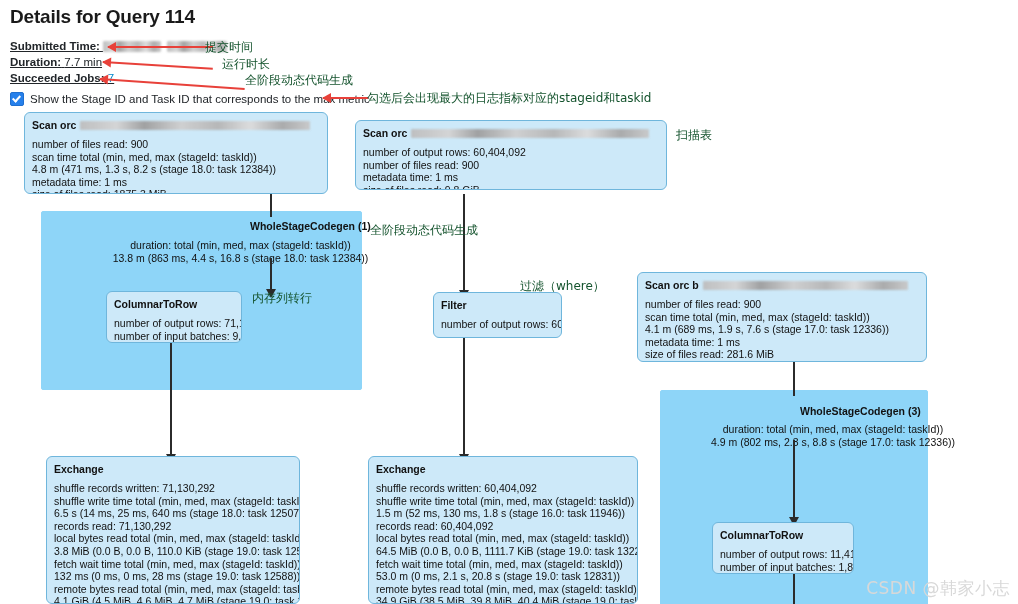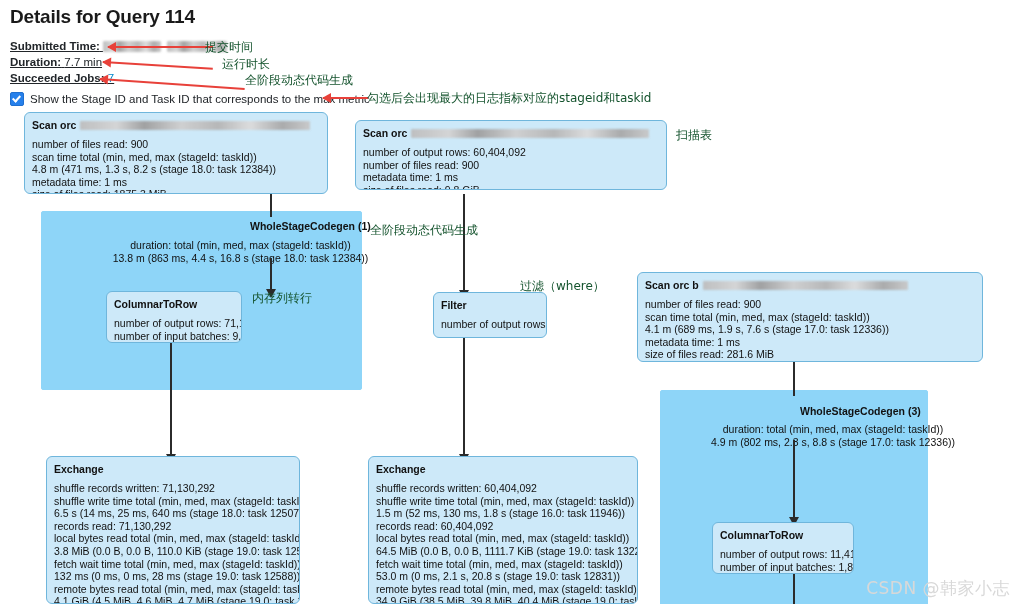--- a/index.html
+++ b/index.html
@@ -167,21 +167,21 @@
     </div>
     <div class="body" style="margin-top:7px;">
       <div>number of output rows: 60,404,092</div>
       <div>number of files read: 900</div>
       <div>metadata time: 1 ms</div>
       <div>size of files read: 9.8 GiB</div>
     </div>
   </div>
   <div class="anno cn" style="left:676px;top:127px;">扫描表</div>
 
-  <div class="node node-pad" style="left:637px;top:272px;width:346px;height:90px;">
+  <div class="node node-pad" style="left:637px;top:272px;width:290px;height:90px;">
     <div class="ttl">
       <span>Scan orc b</span>
       <span class="redact" style="width:205px;height:9px;"></span>
     </div>
     <div class="body" style="margin-top:7px;">
       <div>number of files read: 900</div>
       <div>scan time total (min, med, max (stageId: taskId))</div>
       <div>4.1 m (689 ms, 1.9 s, 7.6 s (stage 17.0: task 12336))</div>
       <div>metadata time: 1 ms</div>
       <div>size of files read: 281.6 MiB</div>
@@ -193,21 +193,21 @@
 
   <div class="node node-pad" style="left:106px;top:291px;width:136px;height:52px;">
     <div class="ttl">ColumnarToRow</div>
     <div class="body" style="margin-top:7px;">
       <div>number of output rows: 71,130,292</div>
       <div>number of input batches: 9,000</div>
     </div>
   </div>
   <div class="anno cn" style="left:252px;top:290px;">内存列转行</div>
 
-  <div class="node node-pad" style="left:433px;top:292px;width:114px;height:46px;">
+  <div class="node node-pad" style="left:433px;top:292px;width:129px;height:46px;">
     <div class="ttl">Filter</div>
     <div class="body" style="margin-top:7px;">
       <div>number of output rows: 60,404,092</div>
     </div>
   </div>
   <div class="anno cn" style="left:520px;top:278px;">过滤（where）</div>
 
   <div class="node node-pad" style="left:712px;top:522px;width:142px;height:52px;">
     <div class="ttl">ColumnarToRow</div>
     <div class="body" style="margin-top:7px;">

